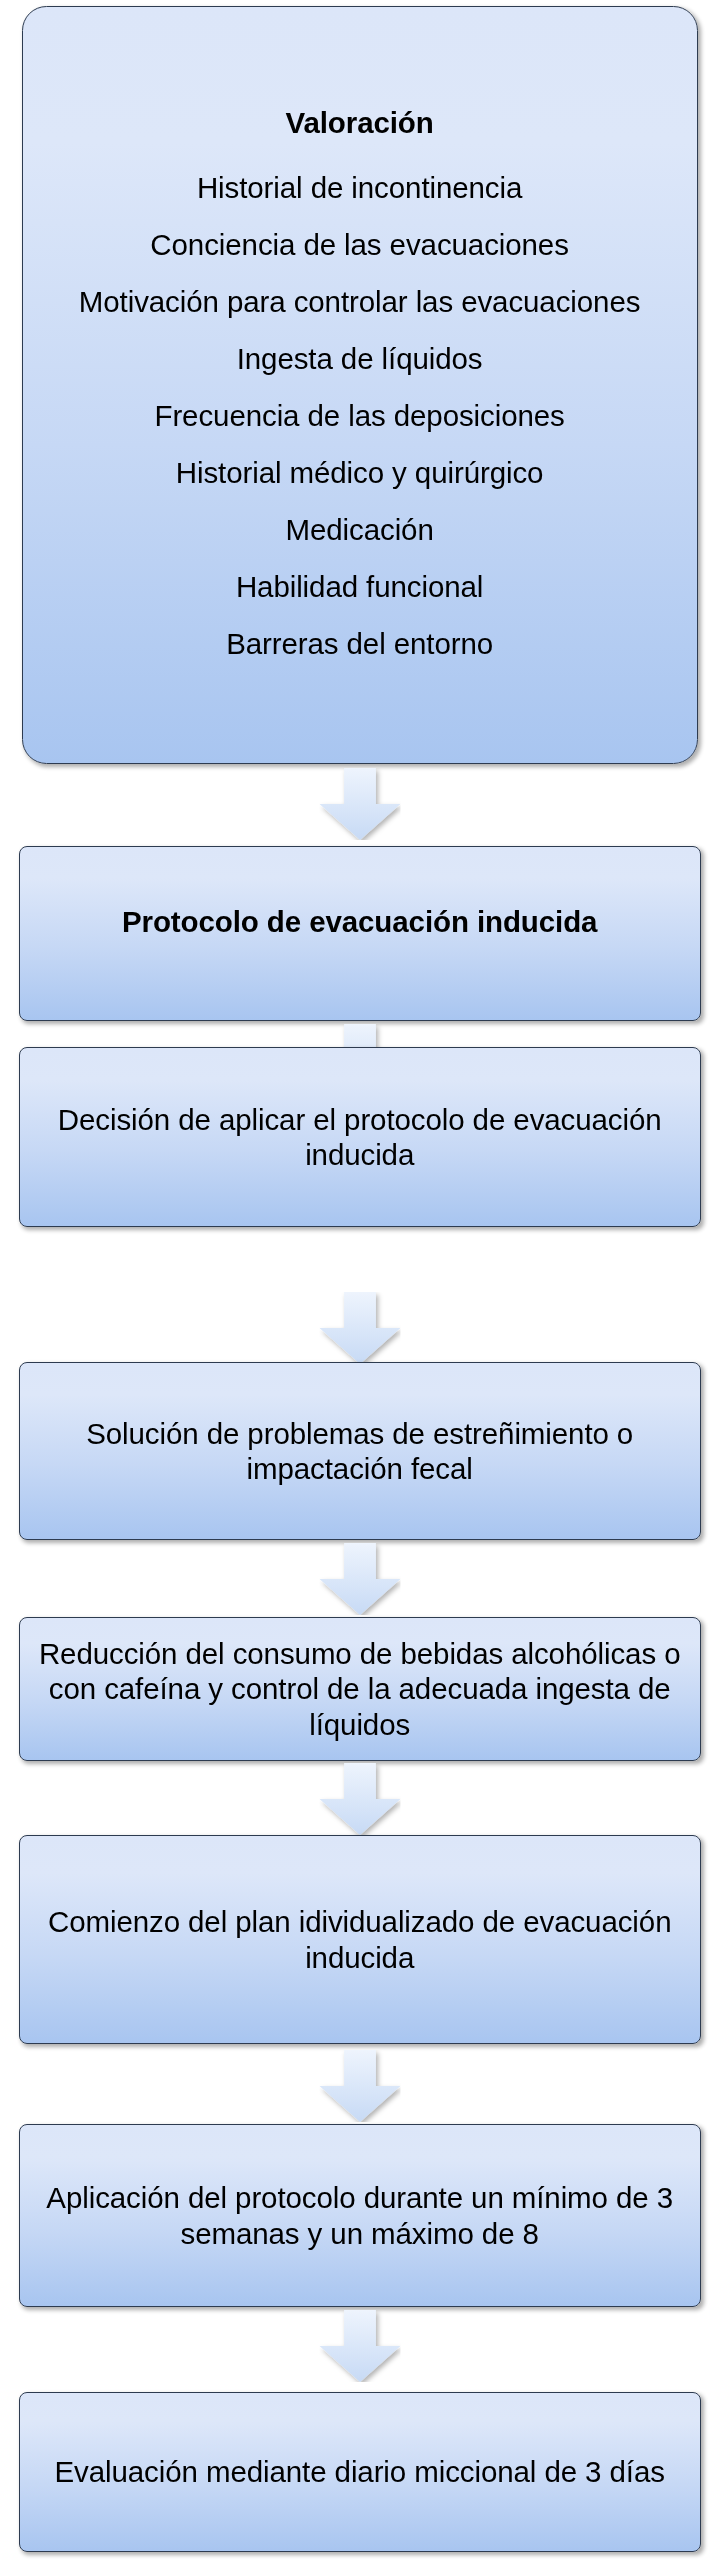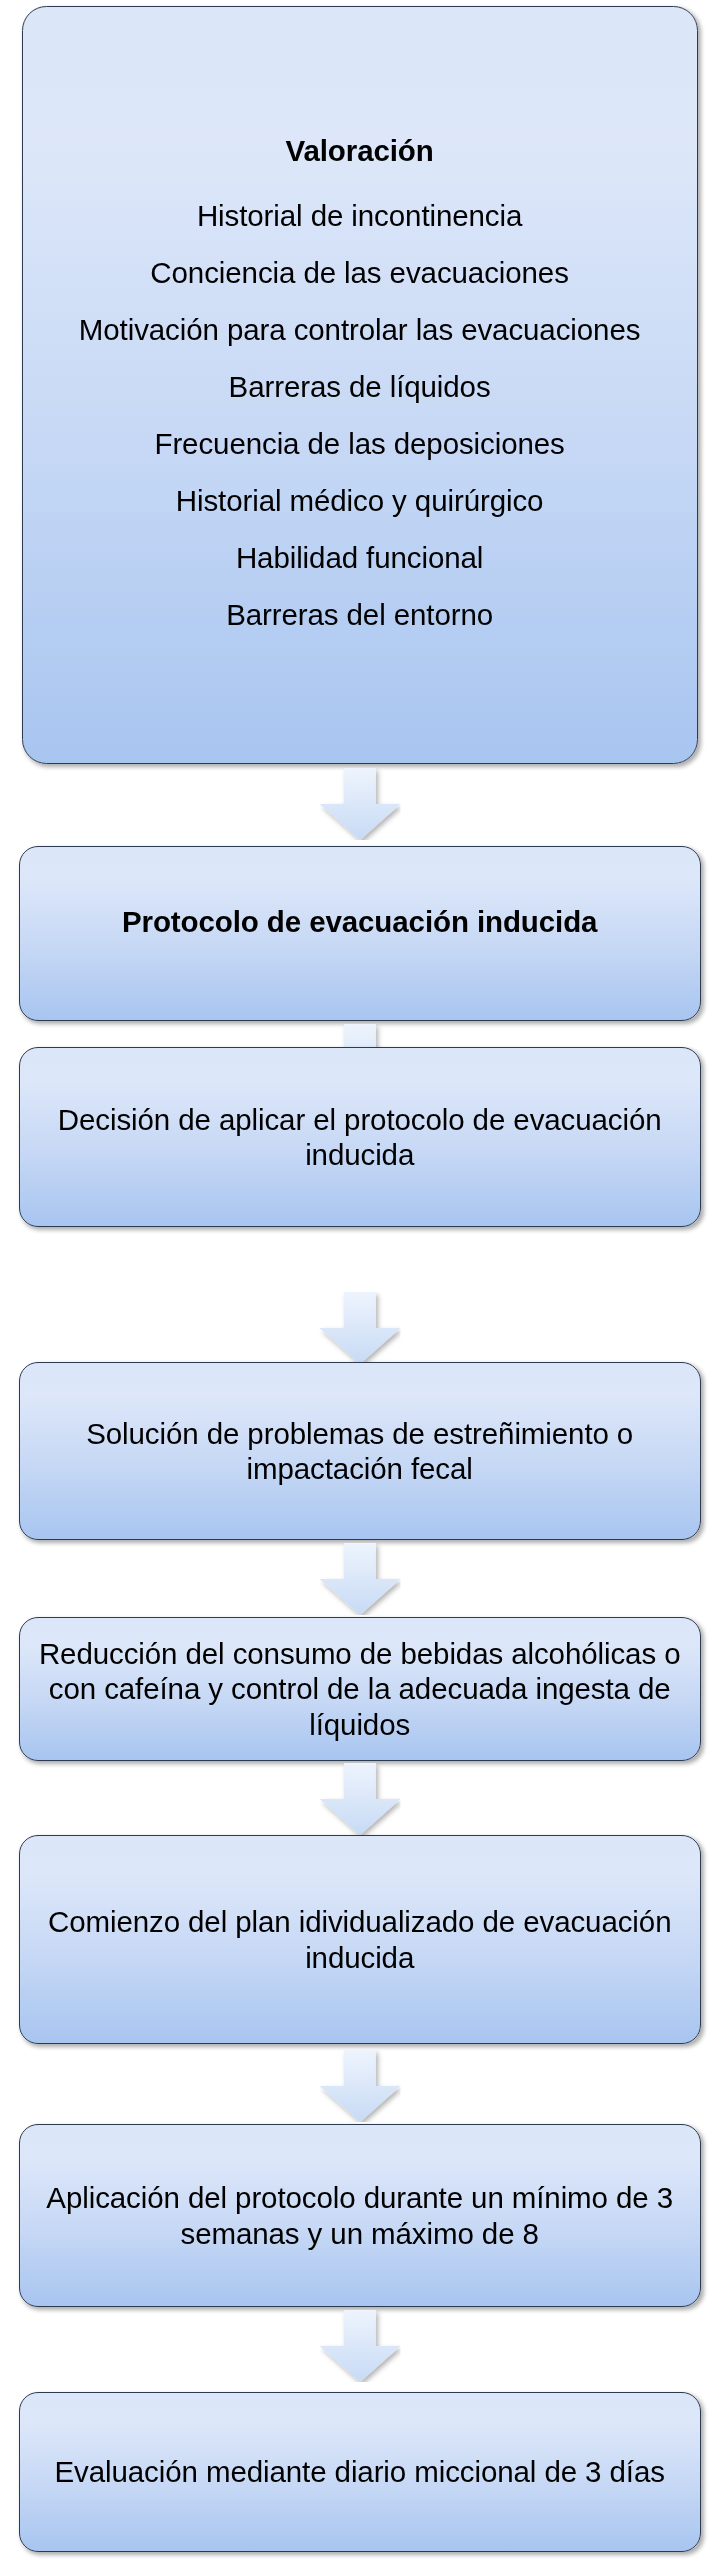--- a/index.html
+++ b/index.html
@@ -21,21 +21,21 @@
     box-sizing: border-box;
   }
 
   
   .node {
     position: absolute;
     left: 18.7px;
     width: 682px;
     box-sizing: border-box;
     border: 1.2px solid #2d3b50;
-    border-radius: 19px;
+    border-radius: 8px;
     background: linear-gradient(to bottom, #dce6f9 0%, #dde7f9 18%, #c6d8f5 58%, #a8c5f0 100%);
     box-shadow: 2.2px 2.9px 4.3px rgba(0,0,0,0.32);
     display: flex;
     flex-direction: column;
     align-items: center;
     justify-content: center;
     text-align: center;
     color: #000000;
     padding: 0 13px;
   }
@@ -94,23 +94,24 @@
 </head>
 <body>
 
 <div id="flowchart">
 
   <div class="node first" id="node-assessment">
     <span class="line title bold">Valoración</span>
     <span class="line">Historial de incontinencia</span>
     <span class="line">Conciencia de las evacuaciones</span>
     <span class="line">Motivación para controlar las evacuaciones</span>
-    <span class="line">Barreras de líquidos</span>
+    <span class="line">Ingesta de líquidos</span>
     <span class="line">Frecuencia de las deposiciones</span>
     <span class="line">Historial médico y quirúrgico</span>
+    <span class="line">Medicación</span>
     <span class="line">Habilidad funcional</span>
     <span class="line">Barreras del entorno</span>
   </div>
 
   <div class="arrow" id="arrow-1">
     <svg viewBox="0 0 112 100" preserveAspectRatio="none" aria-hidden="true">
       <defs>
         <linearGradient id="ag1" x1="0" y1="0" x2="0" y2="1">
           <stop offset="0%" stop-color="#eef4fd"></stop>
             <stop offset="100%" stop-color="#c7daf5"></stop>

